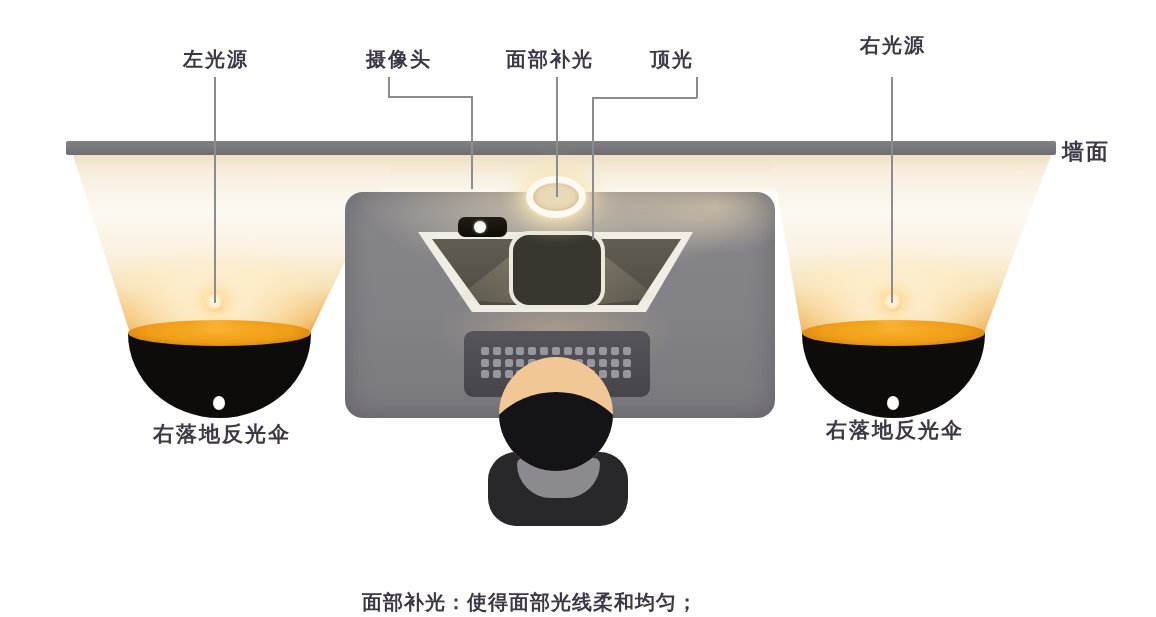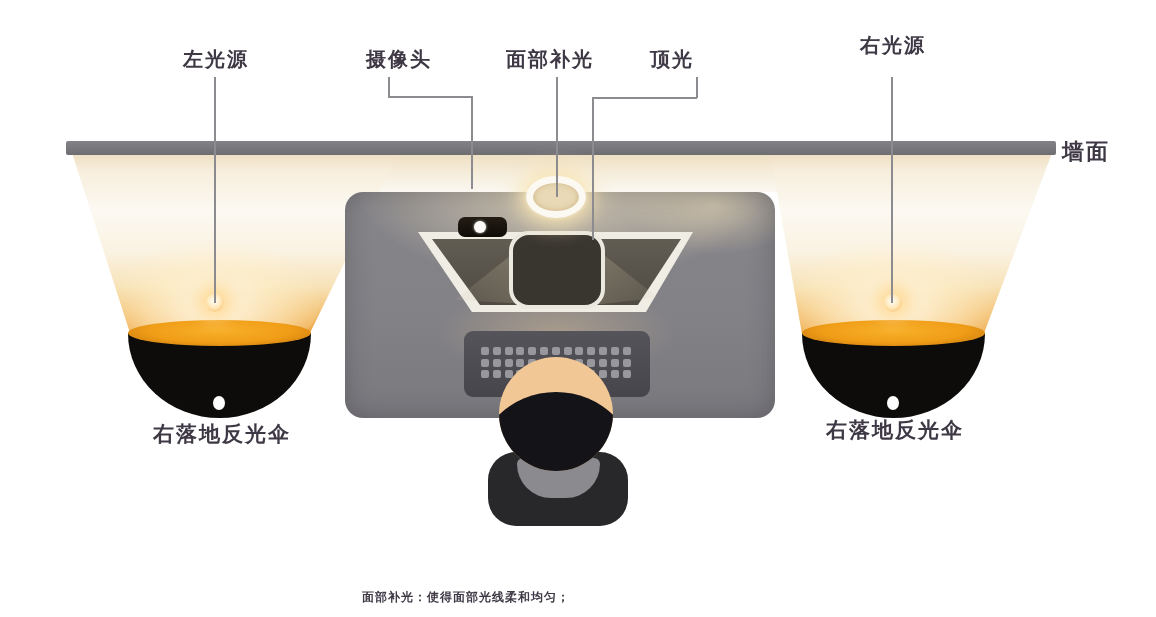--- a/index.html
+++ b/index.html
@@ -154,21 +154,21 @@
   
   .diagram-label {
     position: absolute; color: var(--label_text, #3e3845);
     font-size: 20px; font-weight: 700; letter-spacing: 2px; white-space: nowrap;
     transform: translateX(-50%);
   }
   #label-wall { transform: none; font-size: 22px; }
   #label-left-umbrella, #label-right-umbrella { font-size: 21px; }
   #caption {
     position: absolute; left: 362px; top: 589px;
-    color: var(--label_text, #3e3845); font-size: 12px; font-weight: 600;
+    color: var(--label_text, #3e3845); font-size: 20px; font-weight: 600;
     letter-spacing: 1px; white-space: nowrap;
   }
 </style>
 </head>
 <body>
 
 <div id="stage">
 
   <div class="abs" id="glow-band"></div>
 

